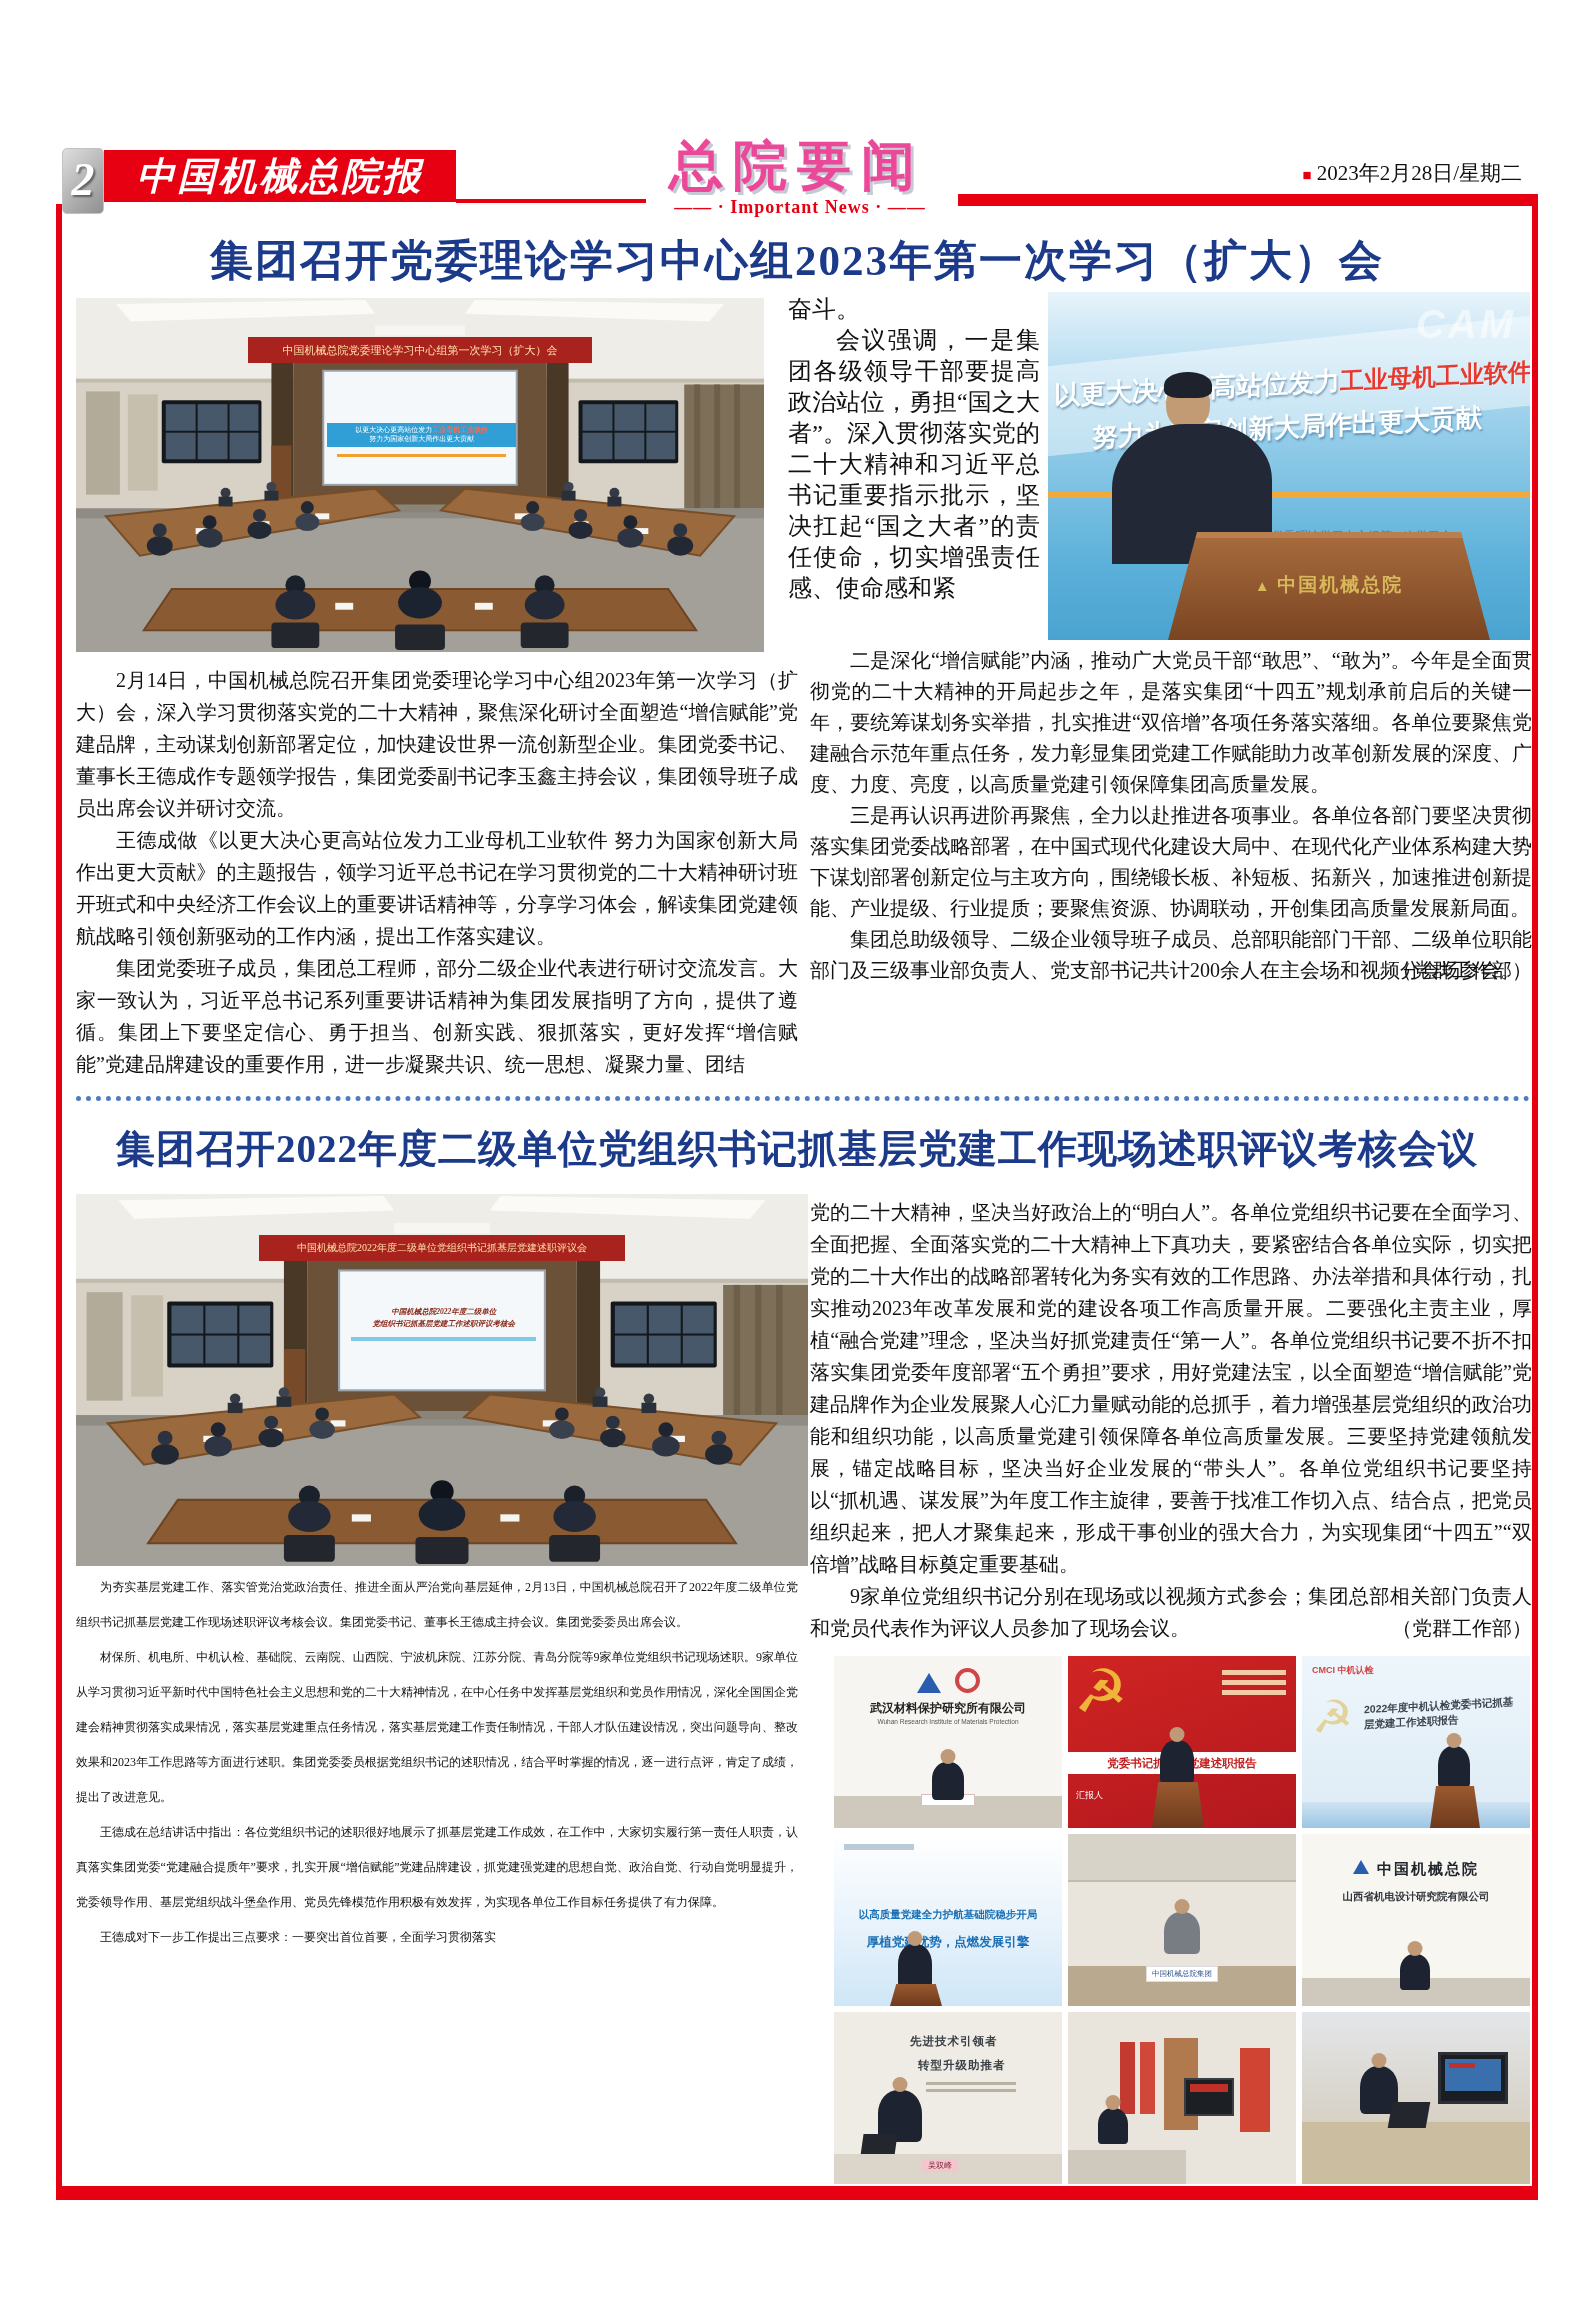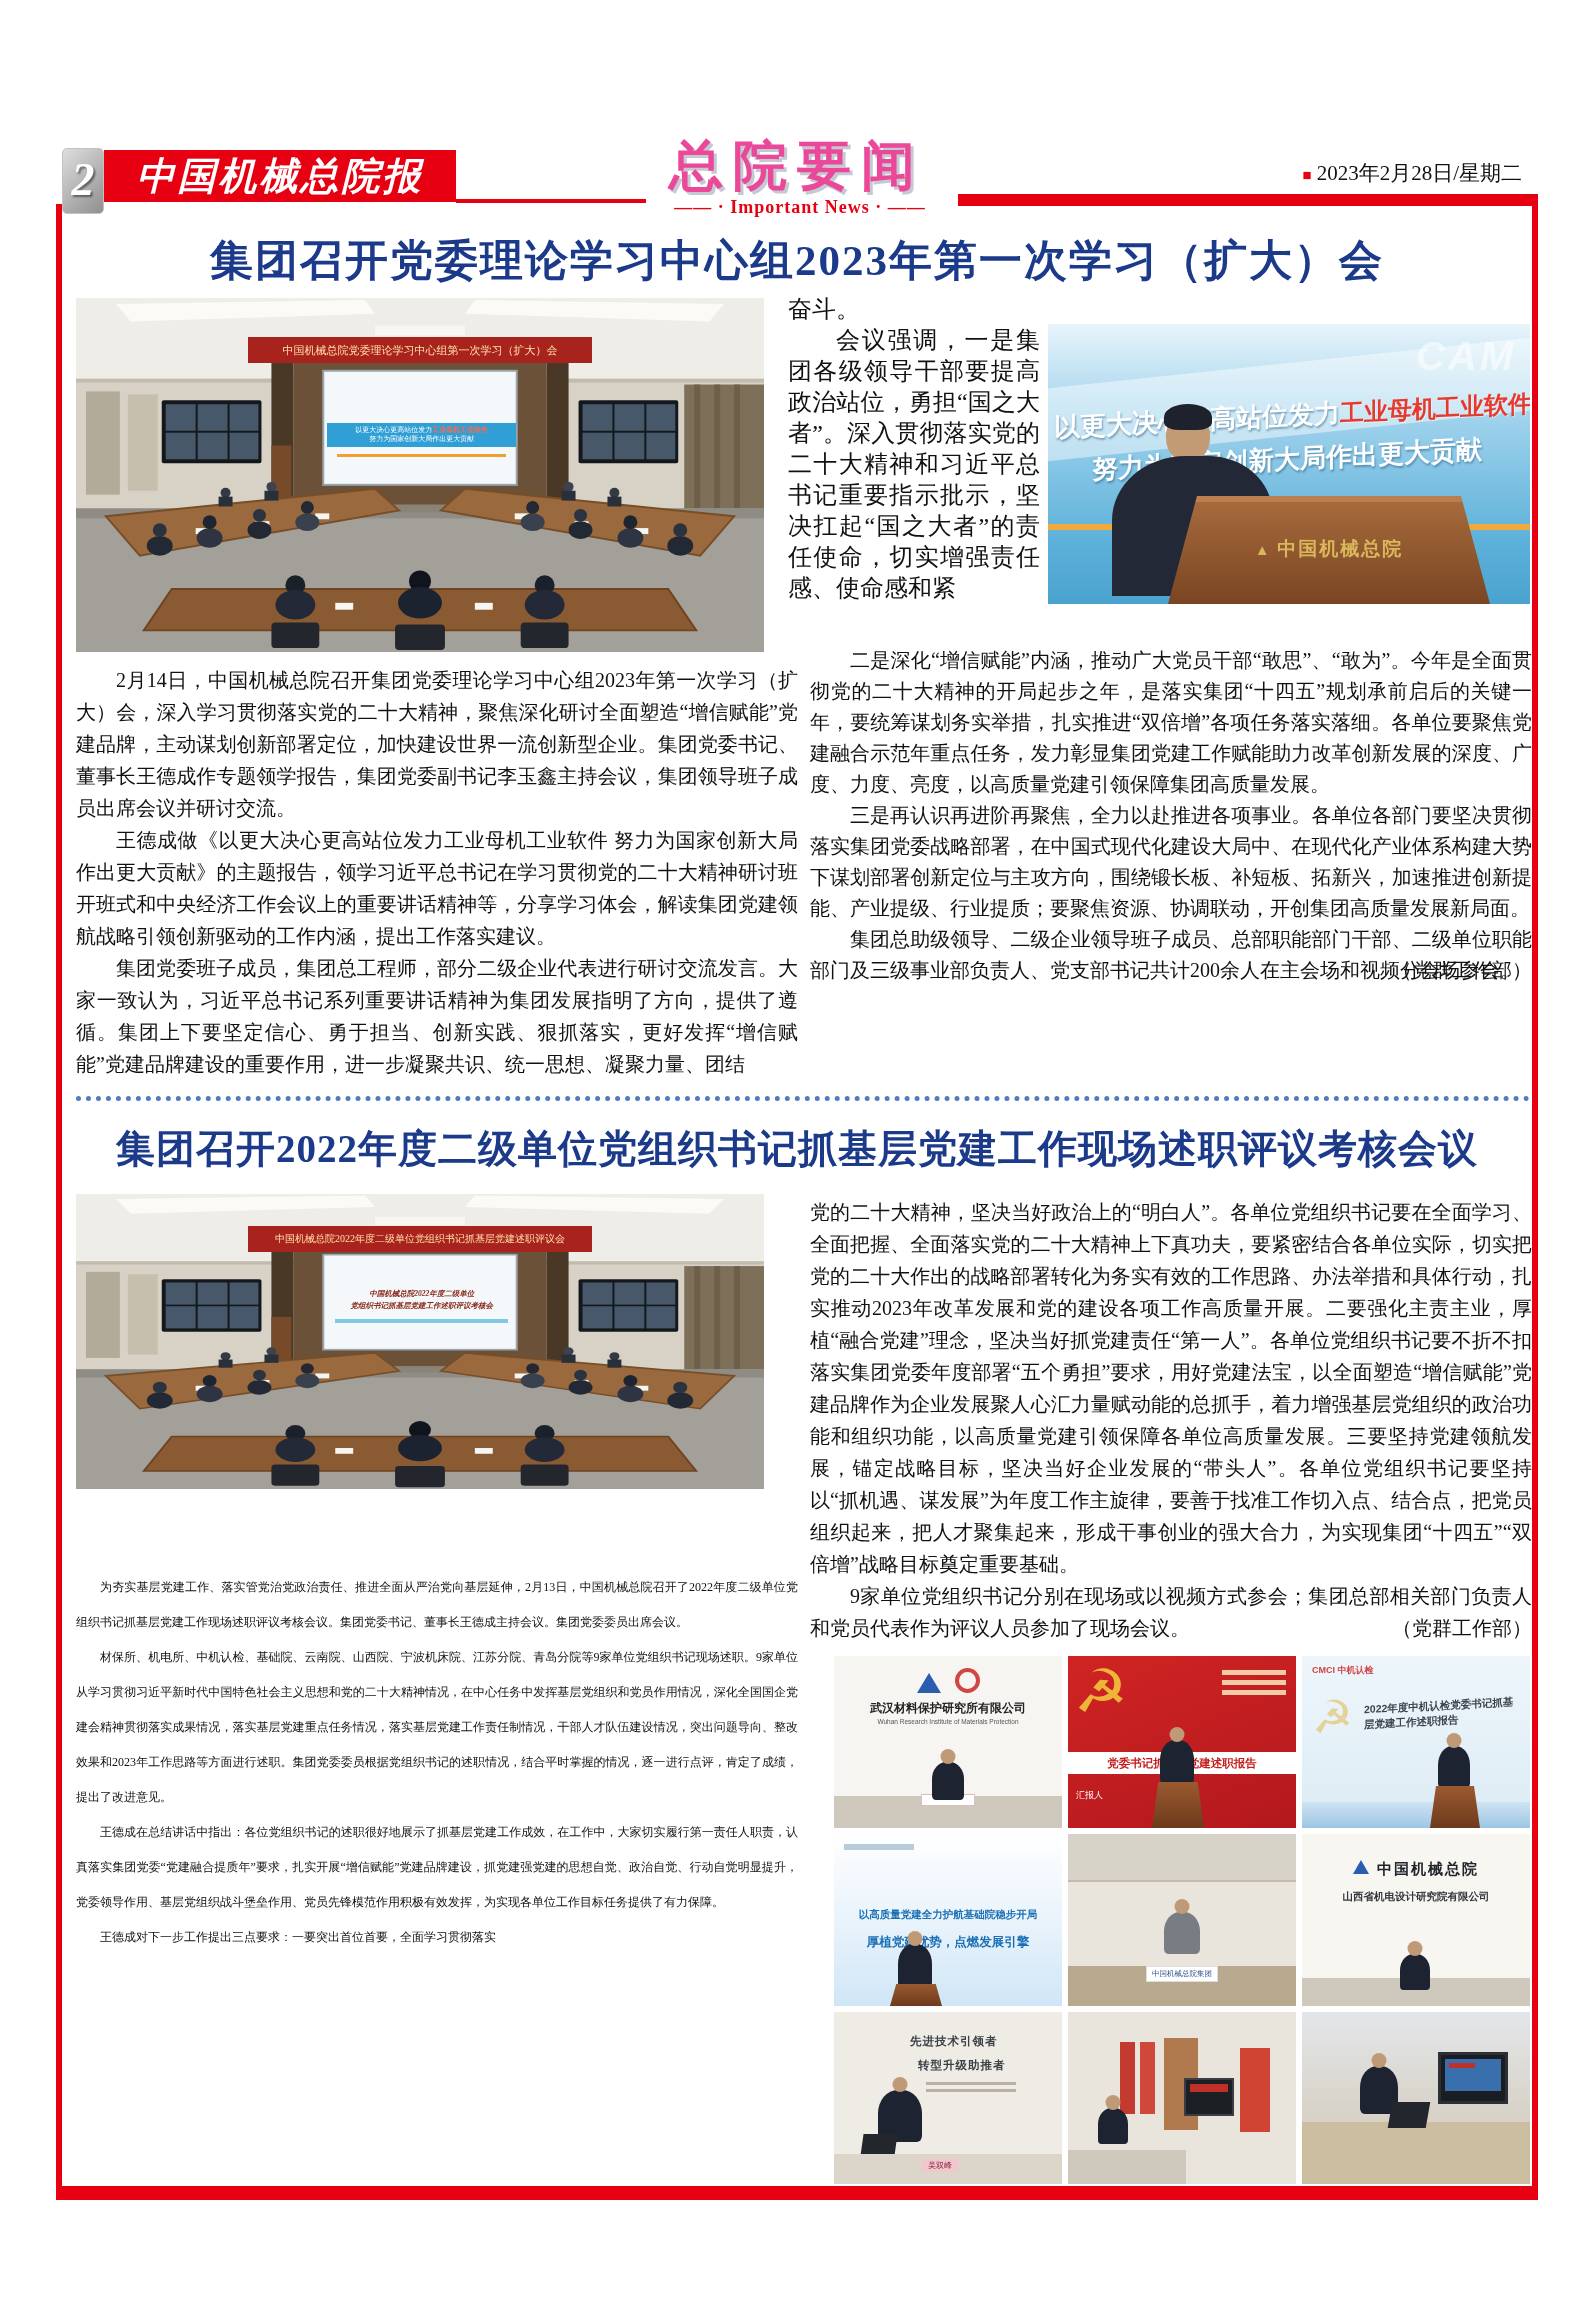--- a/index.html
+++ b/index.html
@@ -41,22 +41,22 @@
   #a1-left{left:76px;top:664px;width:722px;font-size:20px;line-height:32px;}
   #a1-mid{left:788px;top:294px;width:252px;font-size:24px;line-height:31px;}
   #a1-right{left:810px;top:645px;width:722px;font-size:20px;line-height:31px;}
   #a2-right{left:810px;top:1196px;width:722px;font-size:20px;line-height:32px;}
   #a2-left{left:76px;top:1570px;width:722px;font-size:12px;line-height:35px;}
   
   .divider{position:absolute;left:76px;top:1096px;width:1454px;height:0;border-top:5px dotted #4f7cc0;}
   
   .photo{position:absolute;overflow:hidden;background:#ccc;}
   #photoA{left:76px;top:298px;width:688px;height:354px;}
-  #photoB{left:1048px;top:292px;width:482px;height:280px;margin-top:32px;}
-  #photoC{left:76px;top:1194px;width:688px;height:295px;}
+  #photoB{left:1048px;top:292px;width:482px;height:348px;}
+  #photoC{left:76px;top:1194px;width:688px;height:372px;padding-left:44px;}
   .conf-svg{position:absolute;left:0;top:0;width:100%;height:100%;}
   .conf-banner{position:absolute;left:25%;right:25%;top:11%;height:26px;background:#a8231d;
                color:#ffe1a8;text-align:center;font-size:11px;line-height:26px;white-space:nowrap;overflow:hidden;}
   #photoC .conf-banner{font-size:10px;}
   .conf-slide{position:absolute;left:36.5%;top:21.5%;width:27.5%;height:31%;}
   .slide-band{margin-top:26%;background:#2f9fd6;color:#fff;font-size:7px;line-height:9px;
               padding:3px 2px;text-align:center;}
   .slide-band .red{color:#ff6a4a;font-weight:700;}
   .slide-orange{height:3px;background:#f0a030;margin:7px 10px 0;}
   .slide-cn{color:#8a2a1a;font-weight:700;font-style:italic;font-size:7.5px;line-height:12px;

